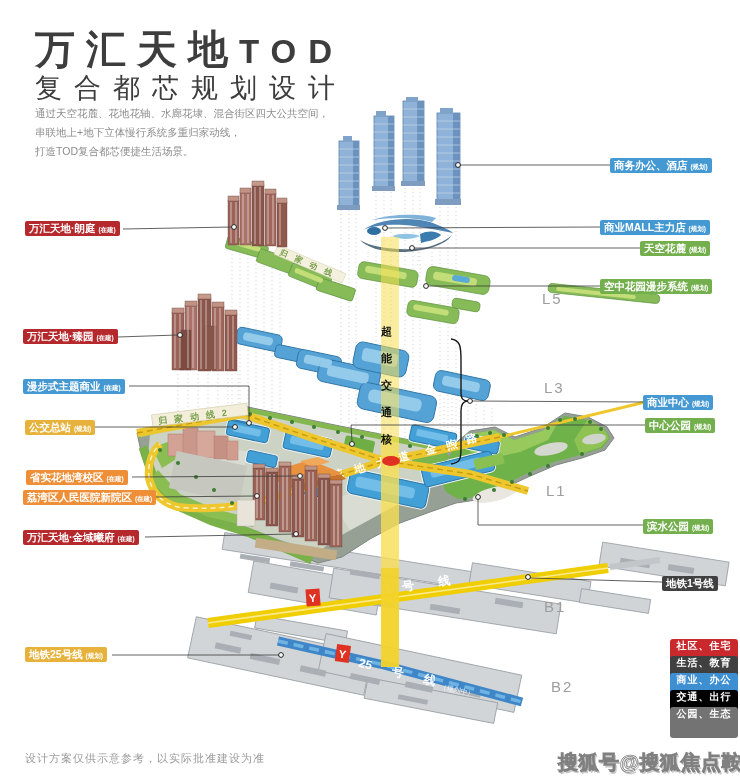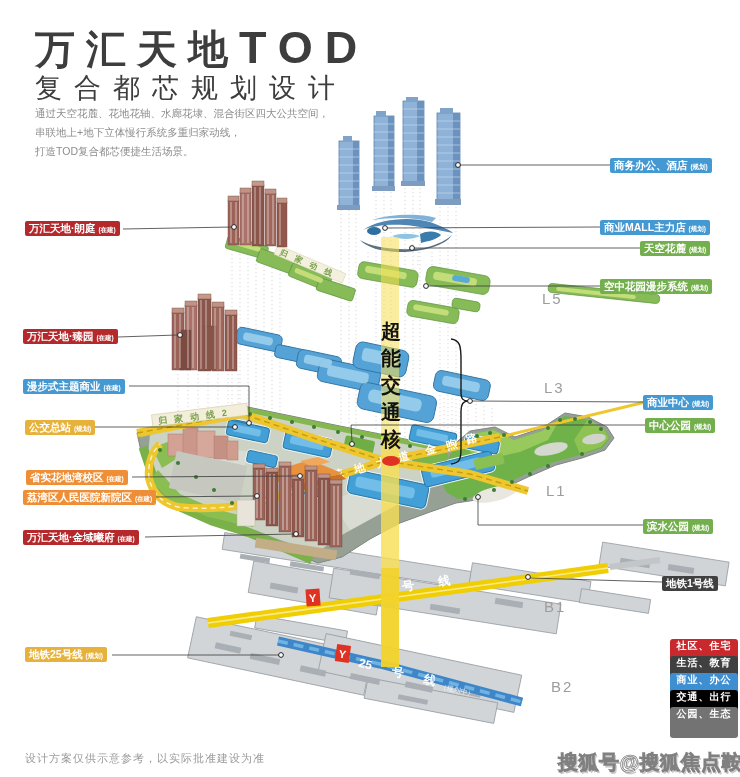--- a/index.html
+++ b/index.html
@@ -1,31 +1,31 @@
 <!DOCTYPE html>
 <html><head><meta charset="utf-8"><style>
 html,body{margin:0;padding:0}
 .page{position:relative;width:740px;height:777px;background:#fff;overflow:hidden;font-family:"Liberation Sans",sans-serif}
 .t1{position:absolute;left:35px;top:22px;font-size:40px;font-weight:bold;color:#3d3d3d;letter-spacing:11px;white-space:nowrap}
-.t1 span{font-size:45px;letter-spacing:12px}
+.t1 span{font-size:33px;letter-spacing:12px}
 .t2{position:absolute;left:35px;top:70px;font-size:27px;font-weight:normal;color:#3d3d3d;letter-spacing:12px;white-space:nowrap}
 .para{position:absolute;left:35px;top:104px;font-size:10.5px;color:#8d8d8d;line-height:19px;letter-spacing:0px}
 .pill{position:absolute;height:15px;line-height:15px;font-size:10.5px;font-weight:700;color:#fff;padding:0 4px;border-radius:2px;white-space:nowrap}
 .pill i{font-style:normal;font-size:6.5px}
 .red{background:#b5292d}
 .blu{background:#4599d2}
 .grn{background:#73af4c}
 .org{background:#ee8f38}
 .gld{background:#e7b23b}
 .yel{background:#404040}
 .leg{position:absolute;left:670px;width:68px;height:31px;line-height:14px;font-size:10px;font-weight:700;color:#fff;text-align:center;border-radius:3px;letter-spacing:1px}
 .lvl{position:absolute;font-size:15px;font-weight:normal;color:#9d9d9d;letter-spacing:2px}
 .disc{position:absolute;left:25px;top:751px;font-size:11px;color:#9a9a9a;letter-spacing:1px}
 .wm{position:absolute;left:558px;top:749px;font-size:20px;font-weight:bold;color:#fff;-webkit-text-stroke:0.75px #808080;text-shadow:1.5px 1.5px 0 #c9c9c9;letter-spacing:0.5px;white-space:nowrap}
-.vtxt{position:absolute;left:381px;top:318px;width:18px;font-size:20px;font-weight:bold;color:#111;text-align:center;line-height:27px}
+.vtxt{position:absolute;left:381px;top:318px;width:18px;font-size:11px;font-weight:bold;color:#111;line-height:27px}
 </style></head>
 <body>
 <div class="page">
 <svg id="art" width="740" height="777" viewBox="0 0 740 777" style="position:absolute;left:0;top:0">
 <g stroke="#d2d2d2" stroke-width="0.9" stroke-dasharray="1.2,2.8" fill="none">
  <path d="M341,210V430M349,210V432M356,210V433M376,192V436M384,192V438M391,192V439M405,188V441M413,188V442M420,188V443M440,207V445M448,207V446M456,207V447"></path>
  <path d="M232,250V410M240,250V411M248,250V412M256,252V414M264,254V417M272,256V419M280,258V421"></path>
  <path d="M178,374V424M188,374V422M198,374V421M208,374V419M218,374V418M228,374V417M238,374V415"></path>
  <path d="M444,398V442M452,398V443M460,400V445M468,402V446M476,404V447M484,406V448M492,408V448"></path>
  <path d="M368,252V264M398,252V264M418,252V266M432,252V268"></path>

